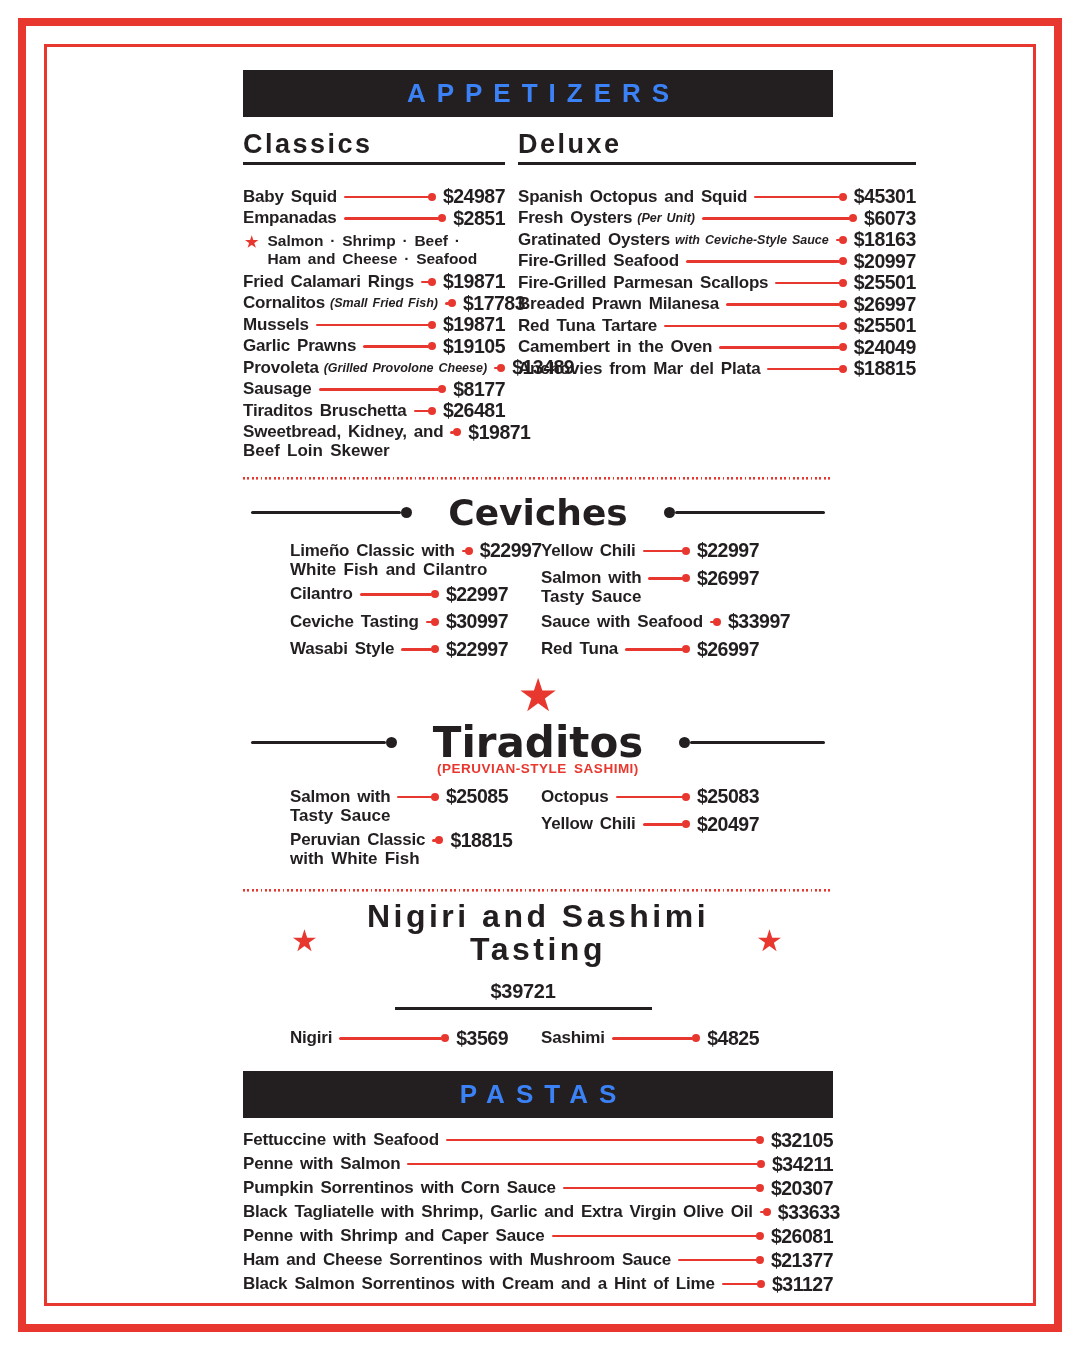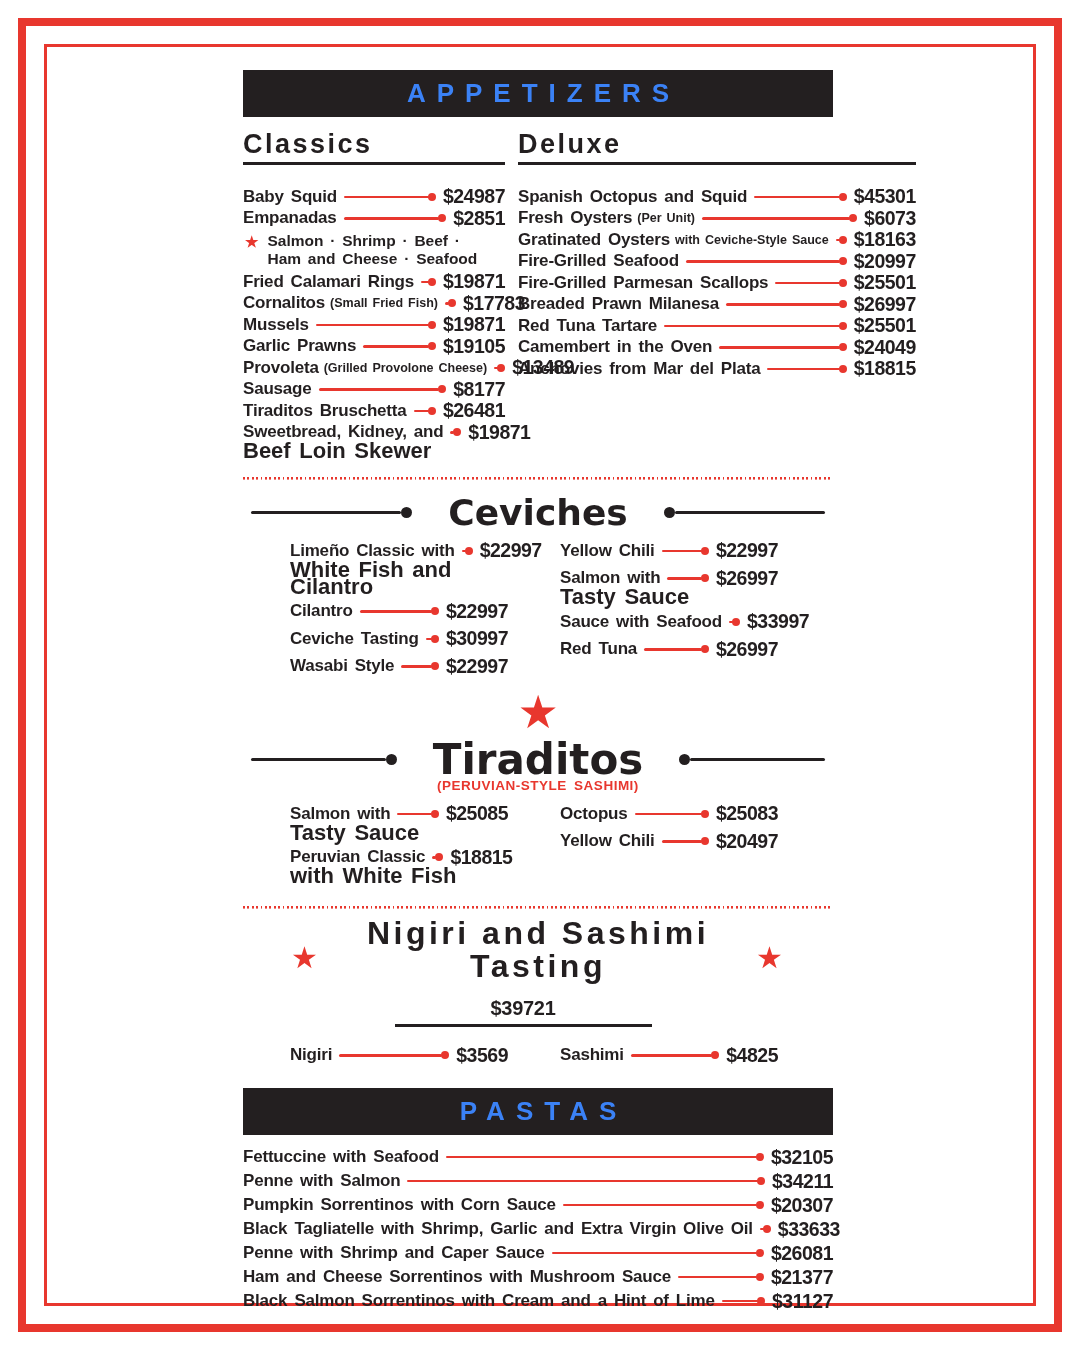--- a/index.html
+++ b/index.html
@@ -15,43 +15,43 @@
 
   .columns { display:flex; margin-top:13px; }
   .col-left { width:262px; margin-right:13px; }
   .col-right { flex:1; }
   .col-heading { font-weight:bold; font-size:27px; letter-spacing:2.5px; line-height:28px;
     padding-bottom:4px; border-bottom:3.5px solid var(--ink); }
   .items { margin-top:21px; }
 
   .mi-row { display:flex; align-items:center; height:21.5px; }
   .mi-name { font-weight:bold; font-size:17px; white-space:nowrap; letter-spacing:-0.2px; word-spacing:2.5px; }
-  .mi-note { font-weight:bold; font-size:12.5px; margin-left:5px; white-space:nowrap; word-spacing:1.5px; }
+  .mi-note { font-weight:bold; font-size:12.5px; margin-left:5px; white-space:nowrap; word-spacing:1.5px;font-style:italic; }
   .mi-leader { flex:1 1 0; min-width:4px; height:2.5px; background:var(--red); margin-left:7px; border-radius:2px; }
   .mi-dot { flex:none; width:8px; height:8px; border-radius:50%; background:var(--red); margin-left:-1px; margin-right:7px; }
   .mi-price { font-weight:bold; font-size:19.5px; letter-spacing:-0.5px; white-space:nowrap; }
-  .mi-line2 { font-weight:bold; font-size:22px; line-height:17px; margin:-1px 0 4px; word-spacing:2.5px; }
+  .mi-line2 { font-weight:bold; font-size:17px; line-height:17px; margin:-1px 0 4px; word-spacing:2.5px; }
   .mi-sub { display:flex; font-weight:bold; font-size:15.5px; line-height:17.5px; margin:3px 0 4px; word-spacing:2.5px; }
   .mi-substar { color:var(--red); font-size:15px; line-height:17px; margin:1px 9px 0 2px; }
 
   .dotted-divider { height:3px; margin-top:14px;
     background:repeating-linear-gradient(90deg, var(--red) 0 1.8px, transparent 1.8px 4.4px);
     background-size:100% 2.6px; background-repeat:no-repeat; background-position:0 0; }
 
   .script-header { display:flex; align-items:center; margin-top:10px; height:44px; padding:0 8px; }
   .deco { flex:1; display:flex; align-items:center; }
   .deco-line { flex:1; height:3px; background:var(--ink); border-radius:2px; }
   .deco-dot { flex:none; width:11px; height:11px; background:var(--ink); border-radius:50%; }
   .script-title { font-family:cursive, "DejaVu Sans", sans-serif; font-weight:bold; color:var(--ink);
     margin:0 36px; white-space:nowrap; }
   .title-ceviches { font-size:36px; }
   .title-tiraditos { font-size:42px; }
   .script-sub { text-align:center; color:var(--red); font-weight:bold; font-size:13.5px; letter-spacing:0.5px; word-spacing:3px; margin-top:-3px; }
 
-  .two-col { display:flex; gap:52px; margin-left:47px; margin-top:6px; }
+  .two-col { display:flex; gap:33px; margin-left:47px; margin-top:6px; }
   .two-col .items { width:218px; margin-top:0; }
   .two-col .mi { margin-bottom:6px; }
 
   .big-star { text-align:center; color:var(--red); font-size:46px; line-height:46px; margin-top:6px; }
 
   .nigiri-head { position:relative; margin-top:8px; }
   .nigiri-title { text-align:center; font-weight:bold; font-size:32px; letter-spacing:3.5px; line-height:33px; }
   .side-star { position:absolute; color:var(--red); font-size:30px; line-height:30px; top:26px; }
   .side-star.left { left:48px; }
   .side-star.right { right:50px; }

